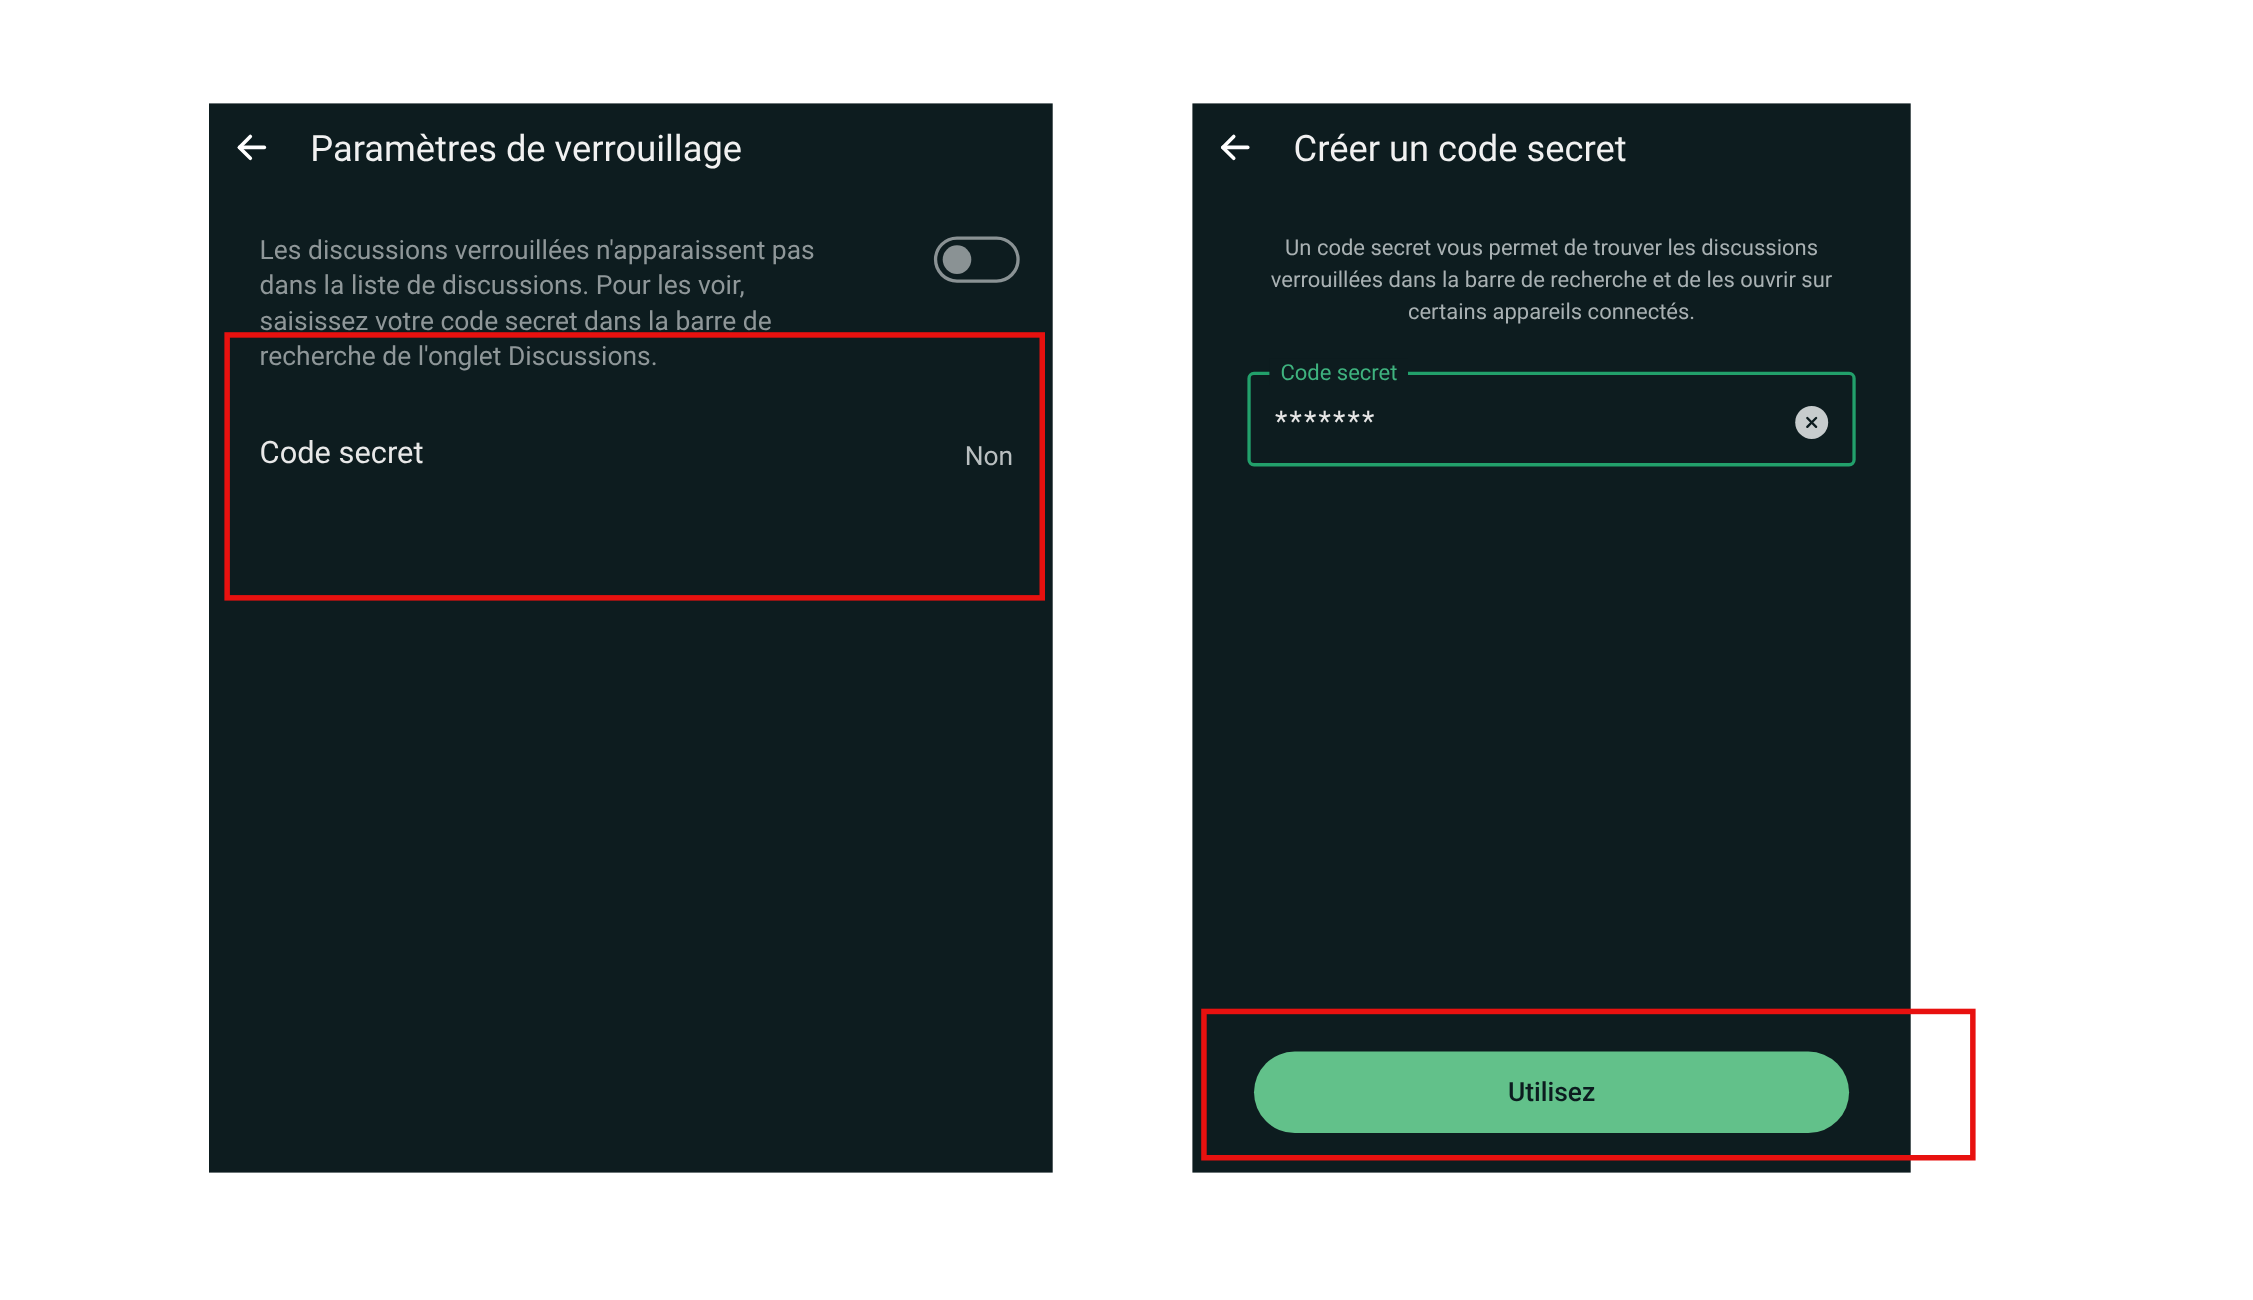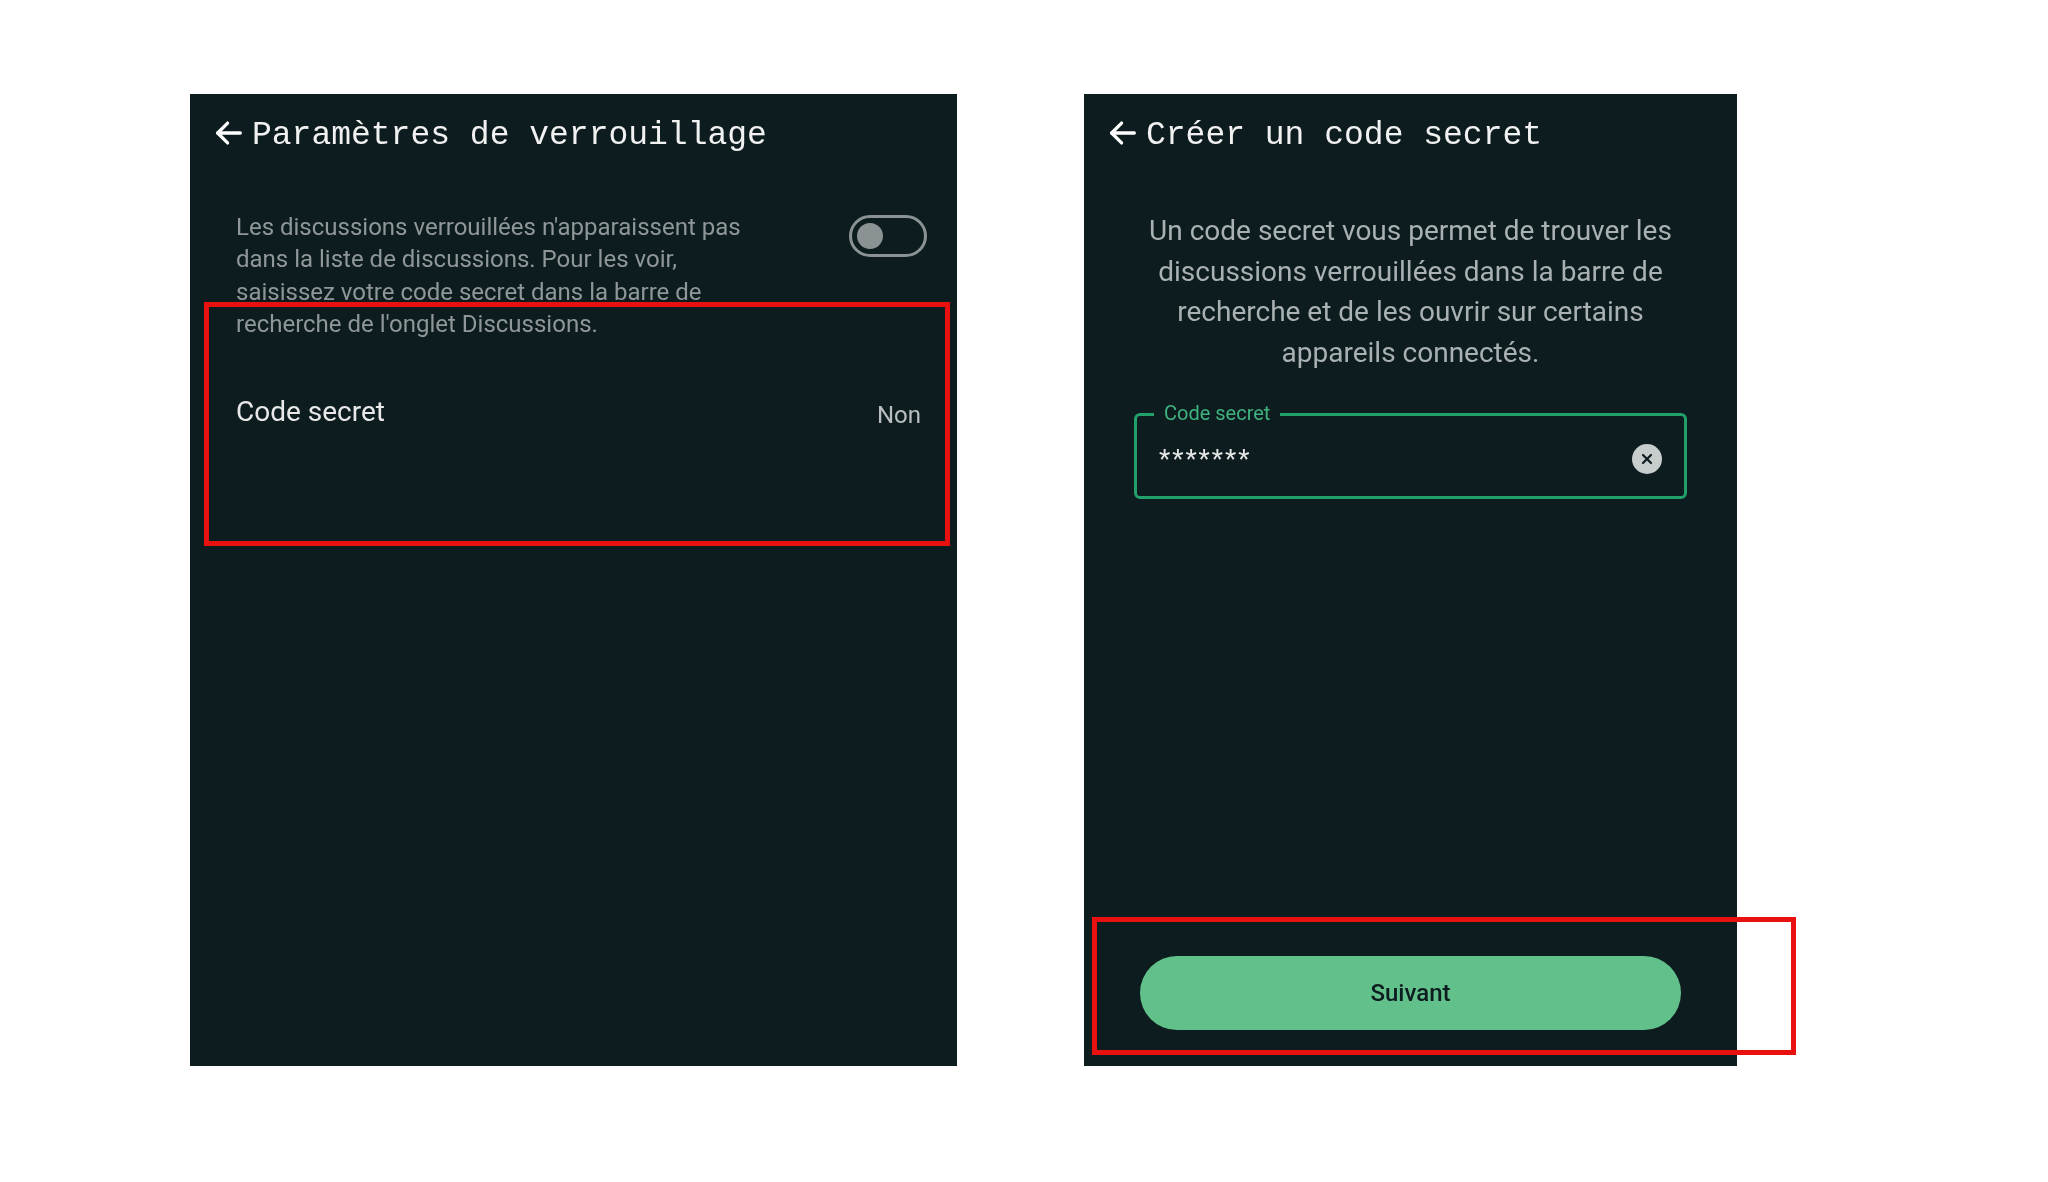--- a/index.html
+++ b/index.html
@@ -24,22 +24,21 @@
     .phone.right {
       left: 1084px;
       top: 94px;
       width: 653px;
       height: 972px;
     }
     .app-bar {
       display: flex;
       align-items: center;
       padding: 22px 26px 26px 22px;
-      gap: 6px;
-      font-family: Liberation Mono, monospace;
+      gap: 36px;
     }
     .back-arrow {
       color: #ffffff;
       flex-shrink: 0;
       cursor: pointer;
     }
     .app-bar-title {
       color: #f1f1f1;
       font-size: 33px;
       font-weight: 400;
@@ -96,21 +95,21 @@
       text-align: center;
     }
     .highlight-red {
       border: 5px solid #e8110f;
       position: absolute;
     }
 
     
     .info-text {
       color: #a9b1b3;
-      font-size: 28px;
+      font-size: 20px;
       line-height: 1.45;
       text-align: center;
       padding: 30px 56px 40px 56px;
     }
     .input-wrapper {
       position: relative;
       margin: 0 50px;
     }
     .input-border {
       border: 3px solid #22a06b;
@@ -226,18 +225,18 @@
         <svg width="16" height="16" viewBox="0 0 24 24" fill="none" stroke="#0d1c1f" stroke-width="3.2" stroke-linecap="round">
             <line x1="6" y1="6" x2="18" y2="18"></line>
             <line x1="18" y1="6" x2="6" y2="18"></line>
           </svg>
       </span>
     </div>
   </div>
 
 
   <div class="primary-btn">
-    <span>Suivant</span>
+    <span>Utilisez</span>
   </div>
 
 </div>
 
 <div class="highlight-red" style="left:1092px; top:917px; width:704px; height:138px;"></div>
 
 </body></html>

